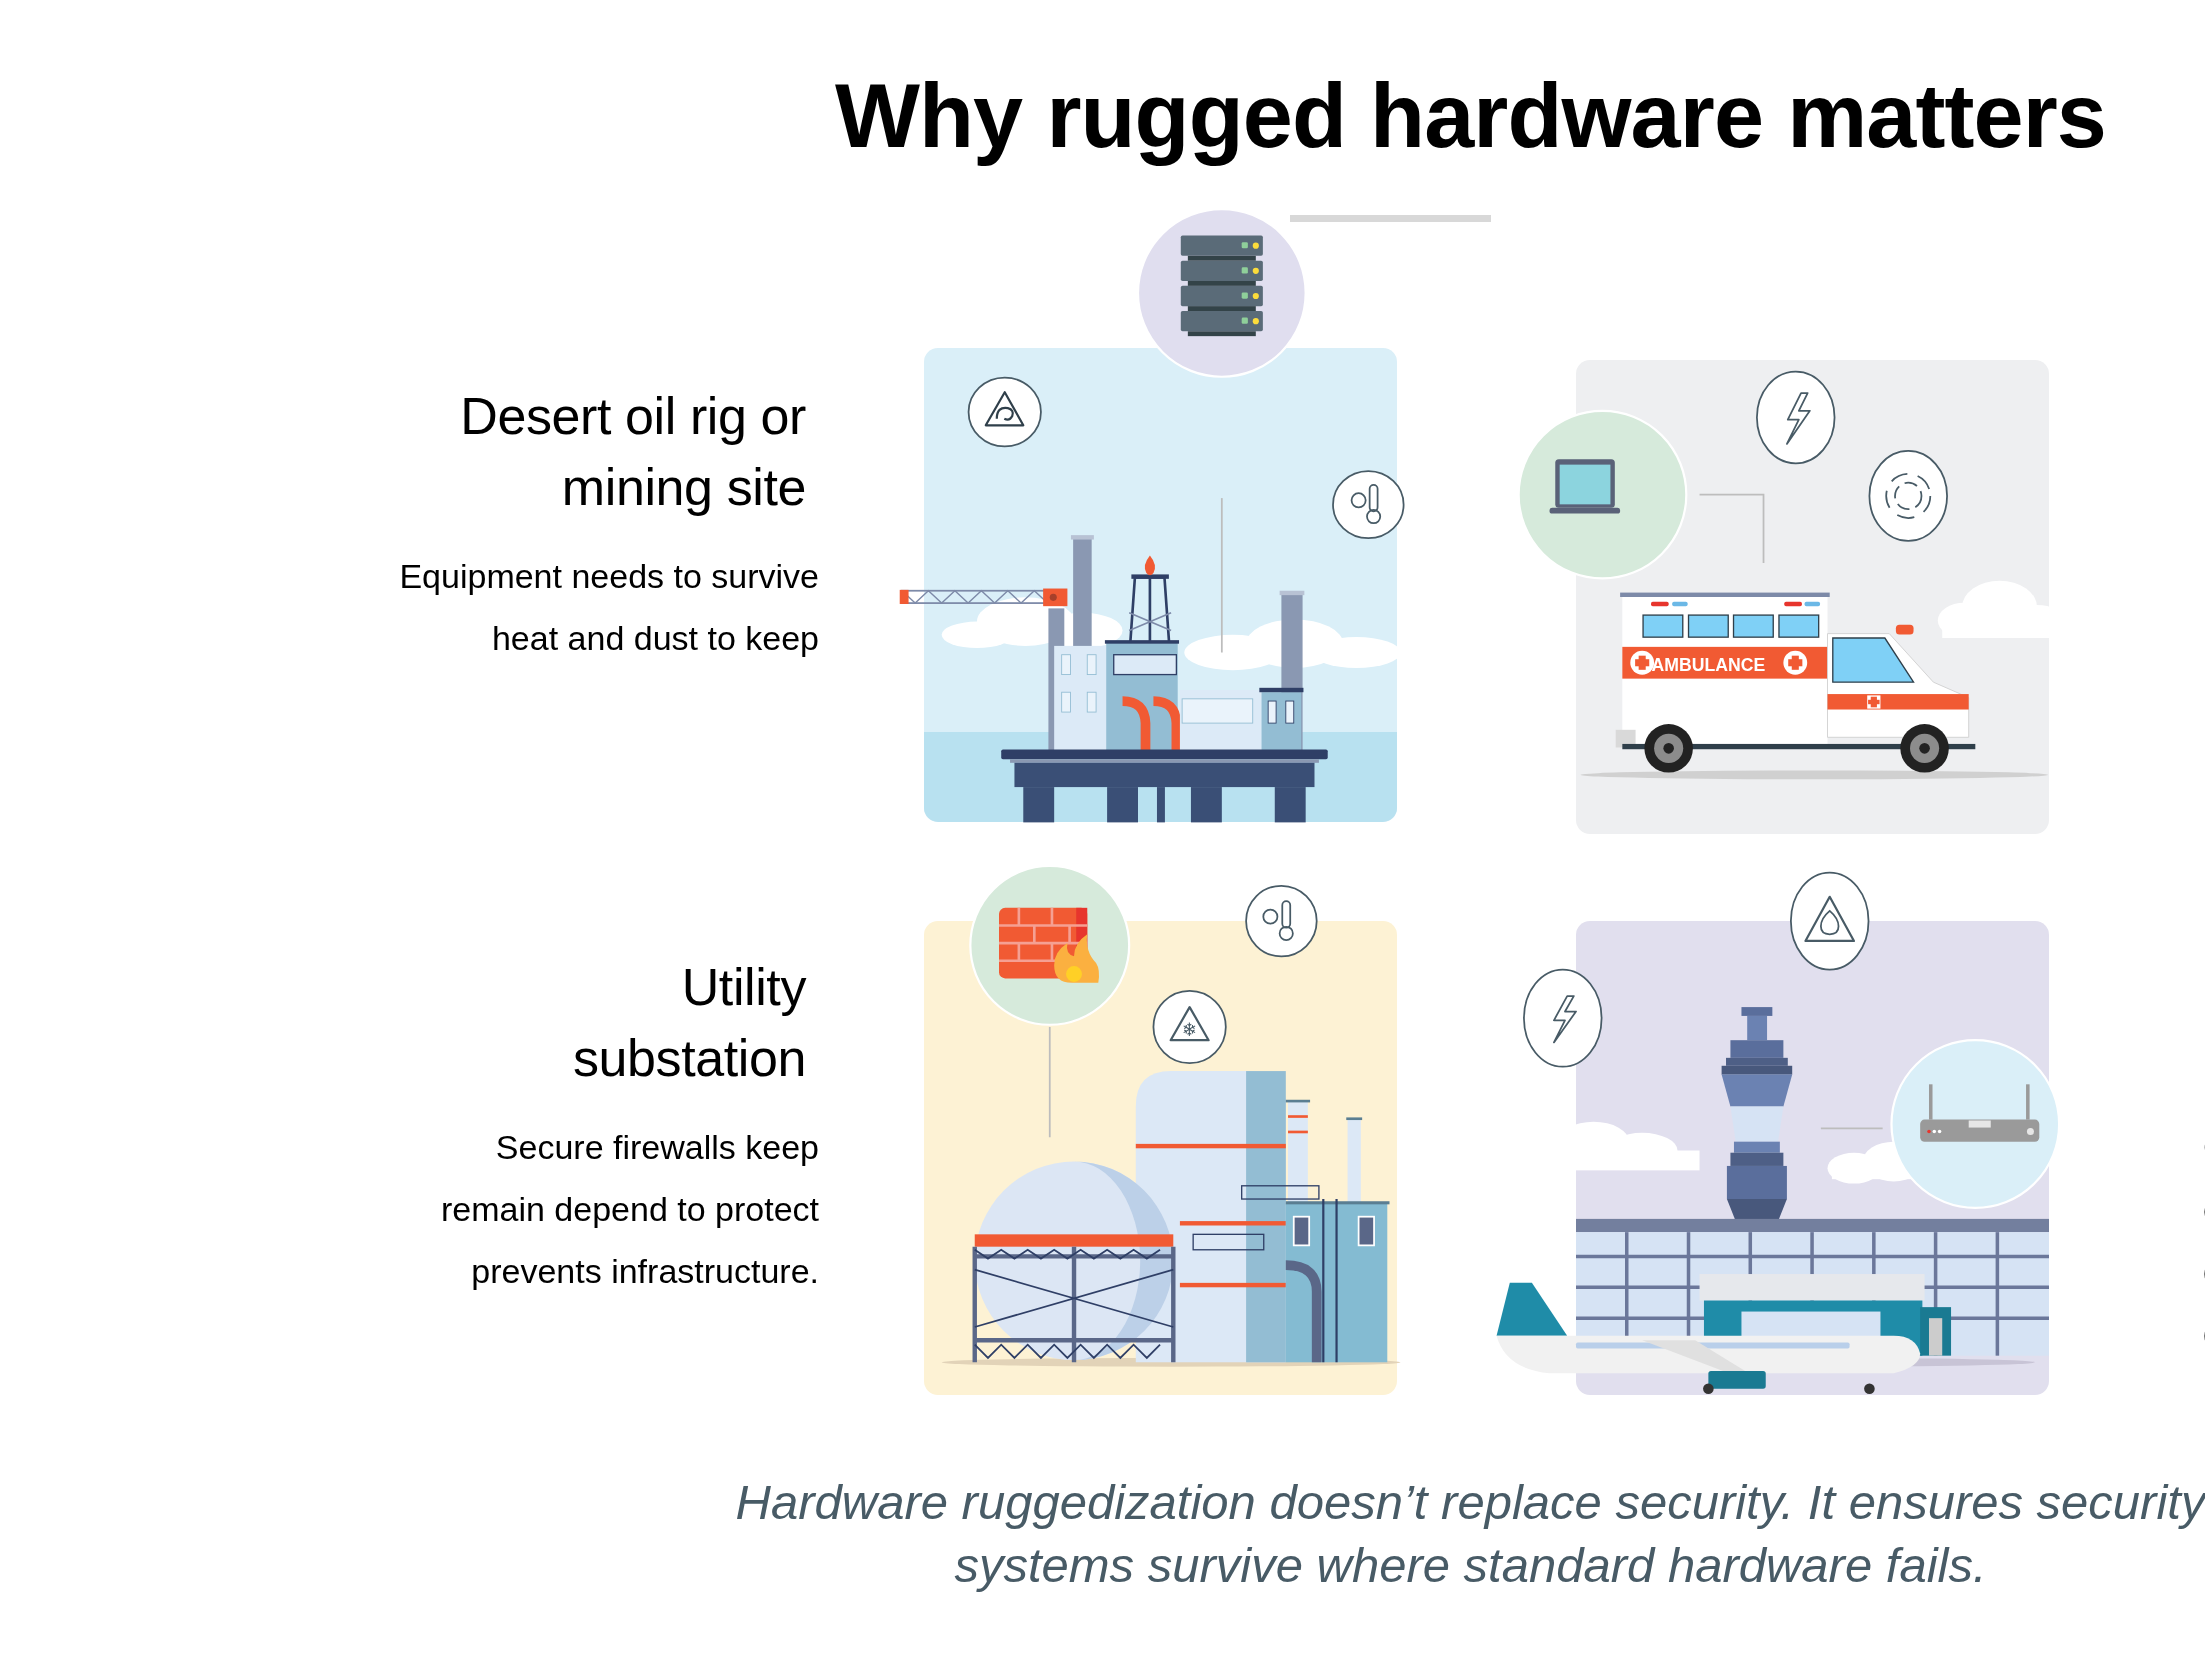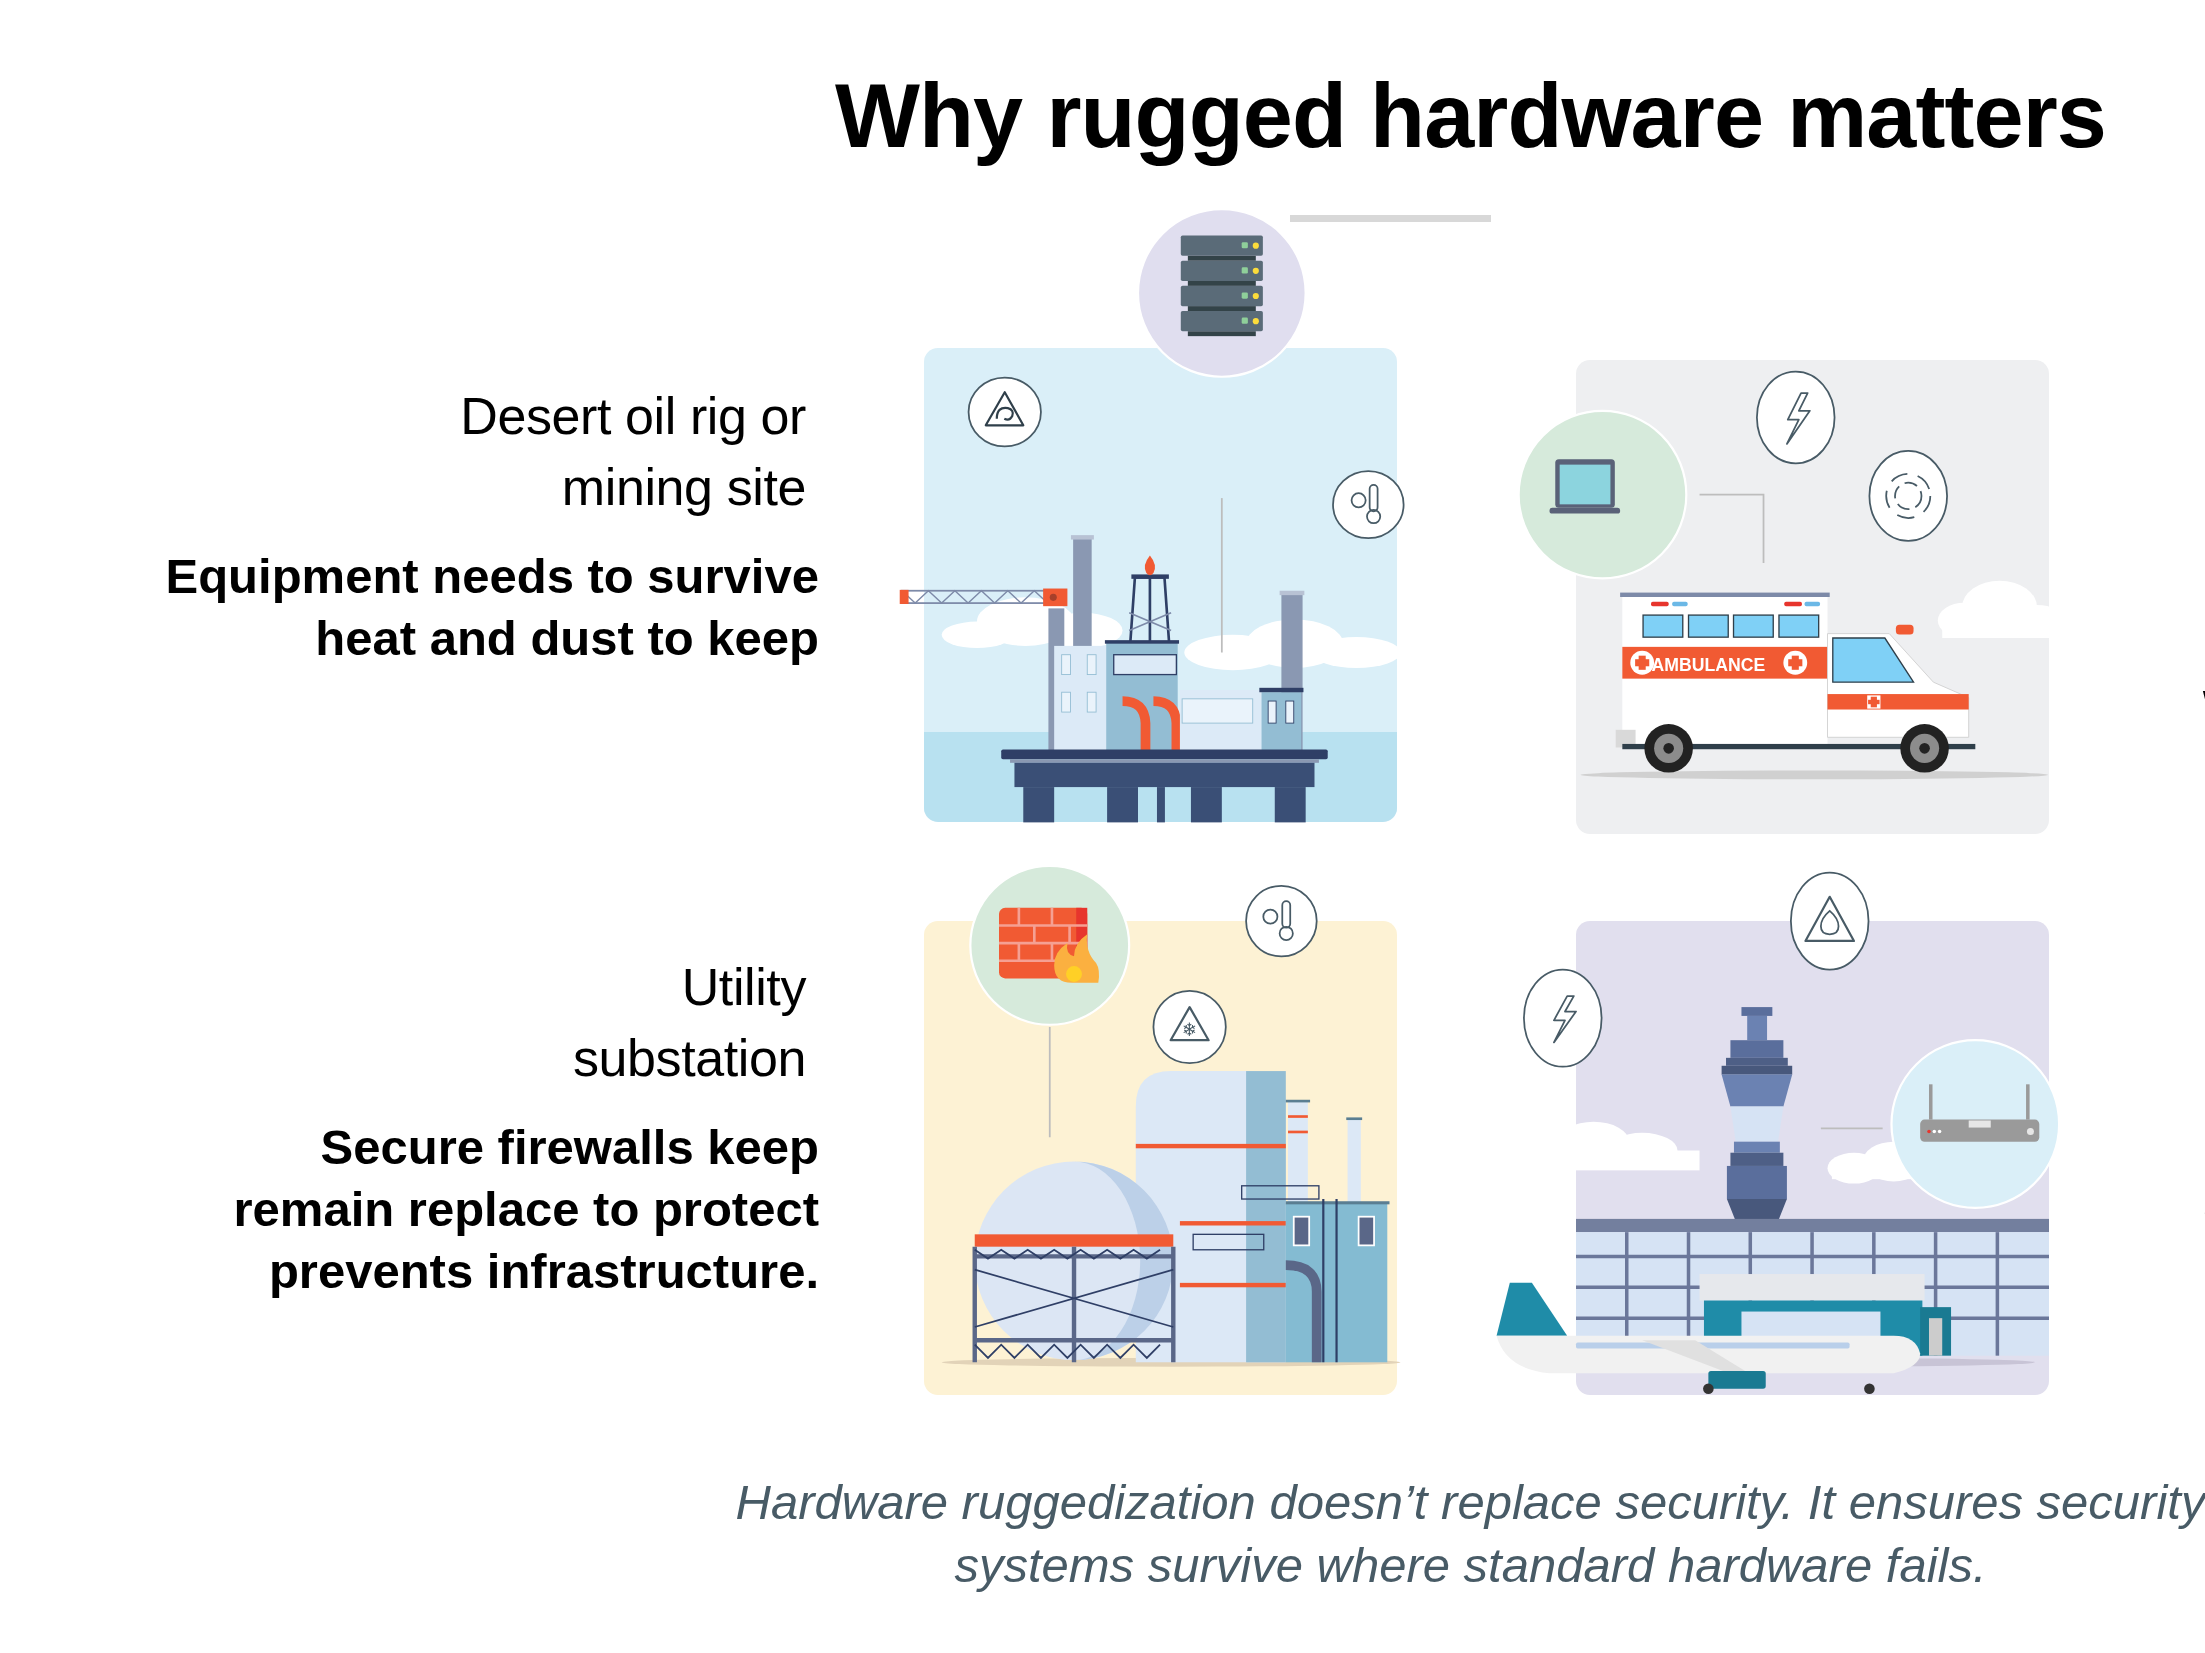--- a/index.html
+++ b/index.html
@@ -6,21 +6,21 @@
   body { width:2941px; height:1654px; position:relative; overflow:hidden;
          font-family:"Liberation Sans", "DejaVu Sans", sans-serif; color:#000; }
   .title { position:absolute; left:0; width:2941px; top:66px; text-align:center;
            font-weight:bold; font-size:90px; line-height:101px; letter-spacing:-0.9px; }
   .divider { position:absolute; left:1290px; top:215px; width:201px; height:7px; background:#D8D8D8; }
 
   .block { position:absolute; width:662px; }
   .block.left { text-align:right; }
   .block.right { text-align:left; }
   .block h2 { margin:13px; font-size:52px; line-height:71px; font-weight:normal; letter-spacing:-0.4px; }
-  .block p { margin:0; margin-top:22px; font-size:49px; line-height:62px; font-weight:bold; }
+  .block p { margin:0; margin-top:22px; font-size:34px; line-height:62px; font-weight:normal; }
 
   .panel { position:absolute; width:473px; height:474px; border-radius:14px; overflow:visible; }
   .panel svg { position:absolute; left:0; top:0; overflow:visible; }
 
   .footer { position:absolute; left:0; width:2941px; top:1471px; text-align:center;
             font-style:italic; font-size:49px; line-height:63px; color:#485B66; }
 </style>
 </head>
 <body>
 
@@ -247,21 +247,21 @@
   </p>
 </div>
 
 <div class="block left" style="left:157px; top:939px;">
   <h2>
     <span>Utility</span><br>
     <span>substation</span>
   </h2>
   <p>
     <span>Secure firewalls keep</span><br>
-    <span>remain replace to protect</span><br>
+    <span>remain depend to protect</span><br>
     <span>prevents infrastructure.</span>
   </p>
 </div>
 
 <div class="panel" style="left:924px; top:921px; background:#FDF2D4;">
   <svg width="473" height="474" viewBox="0 0 1072 1074">
     <ellipse cx="560" cy="1000" rx="520" ry="10" fill="#E2D3B8"></ellipse>
 
     <line x1="285" y1="240" x2="285" y2="490" stroke="#BDBDBD" stroke-width="4"></line>
 

